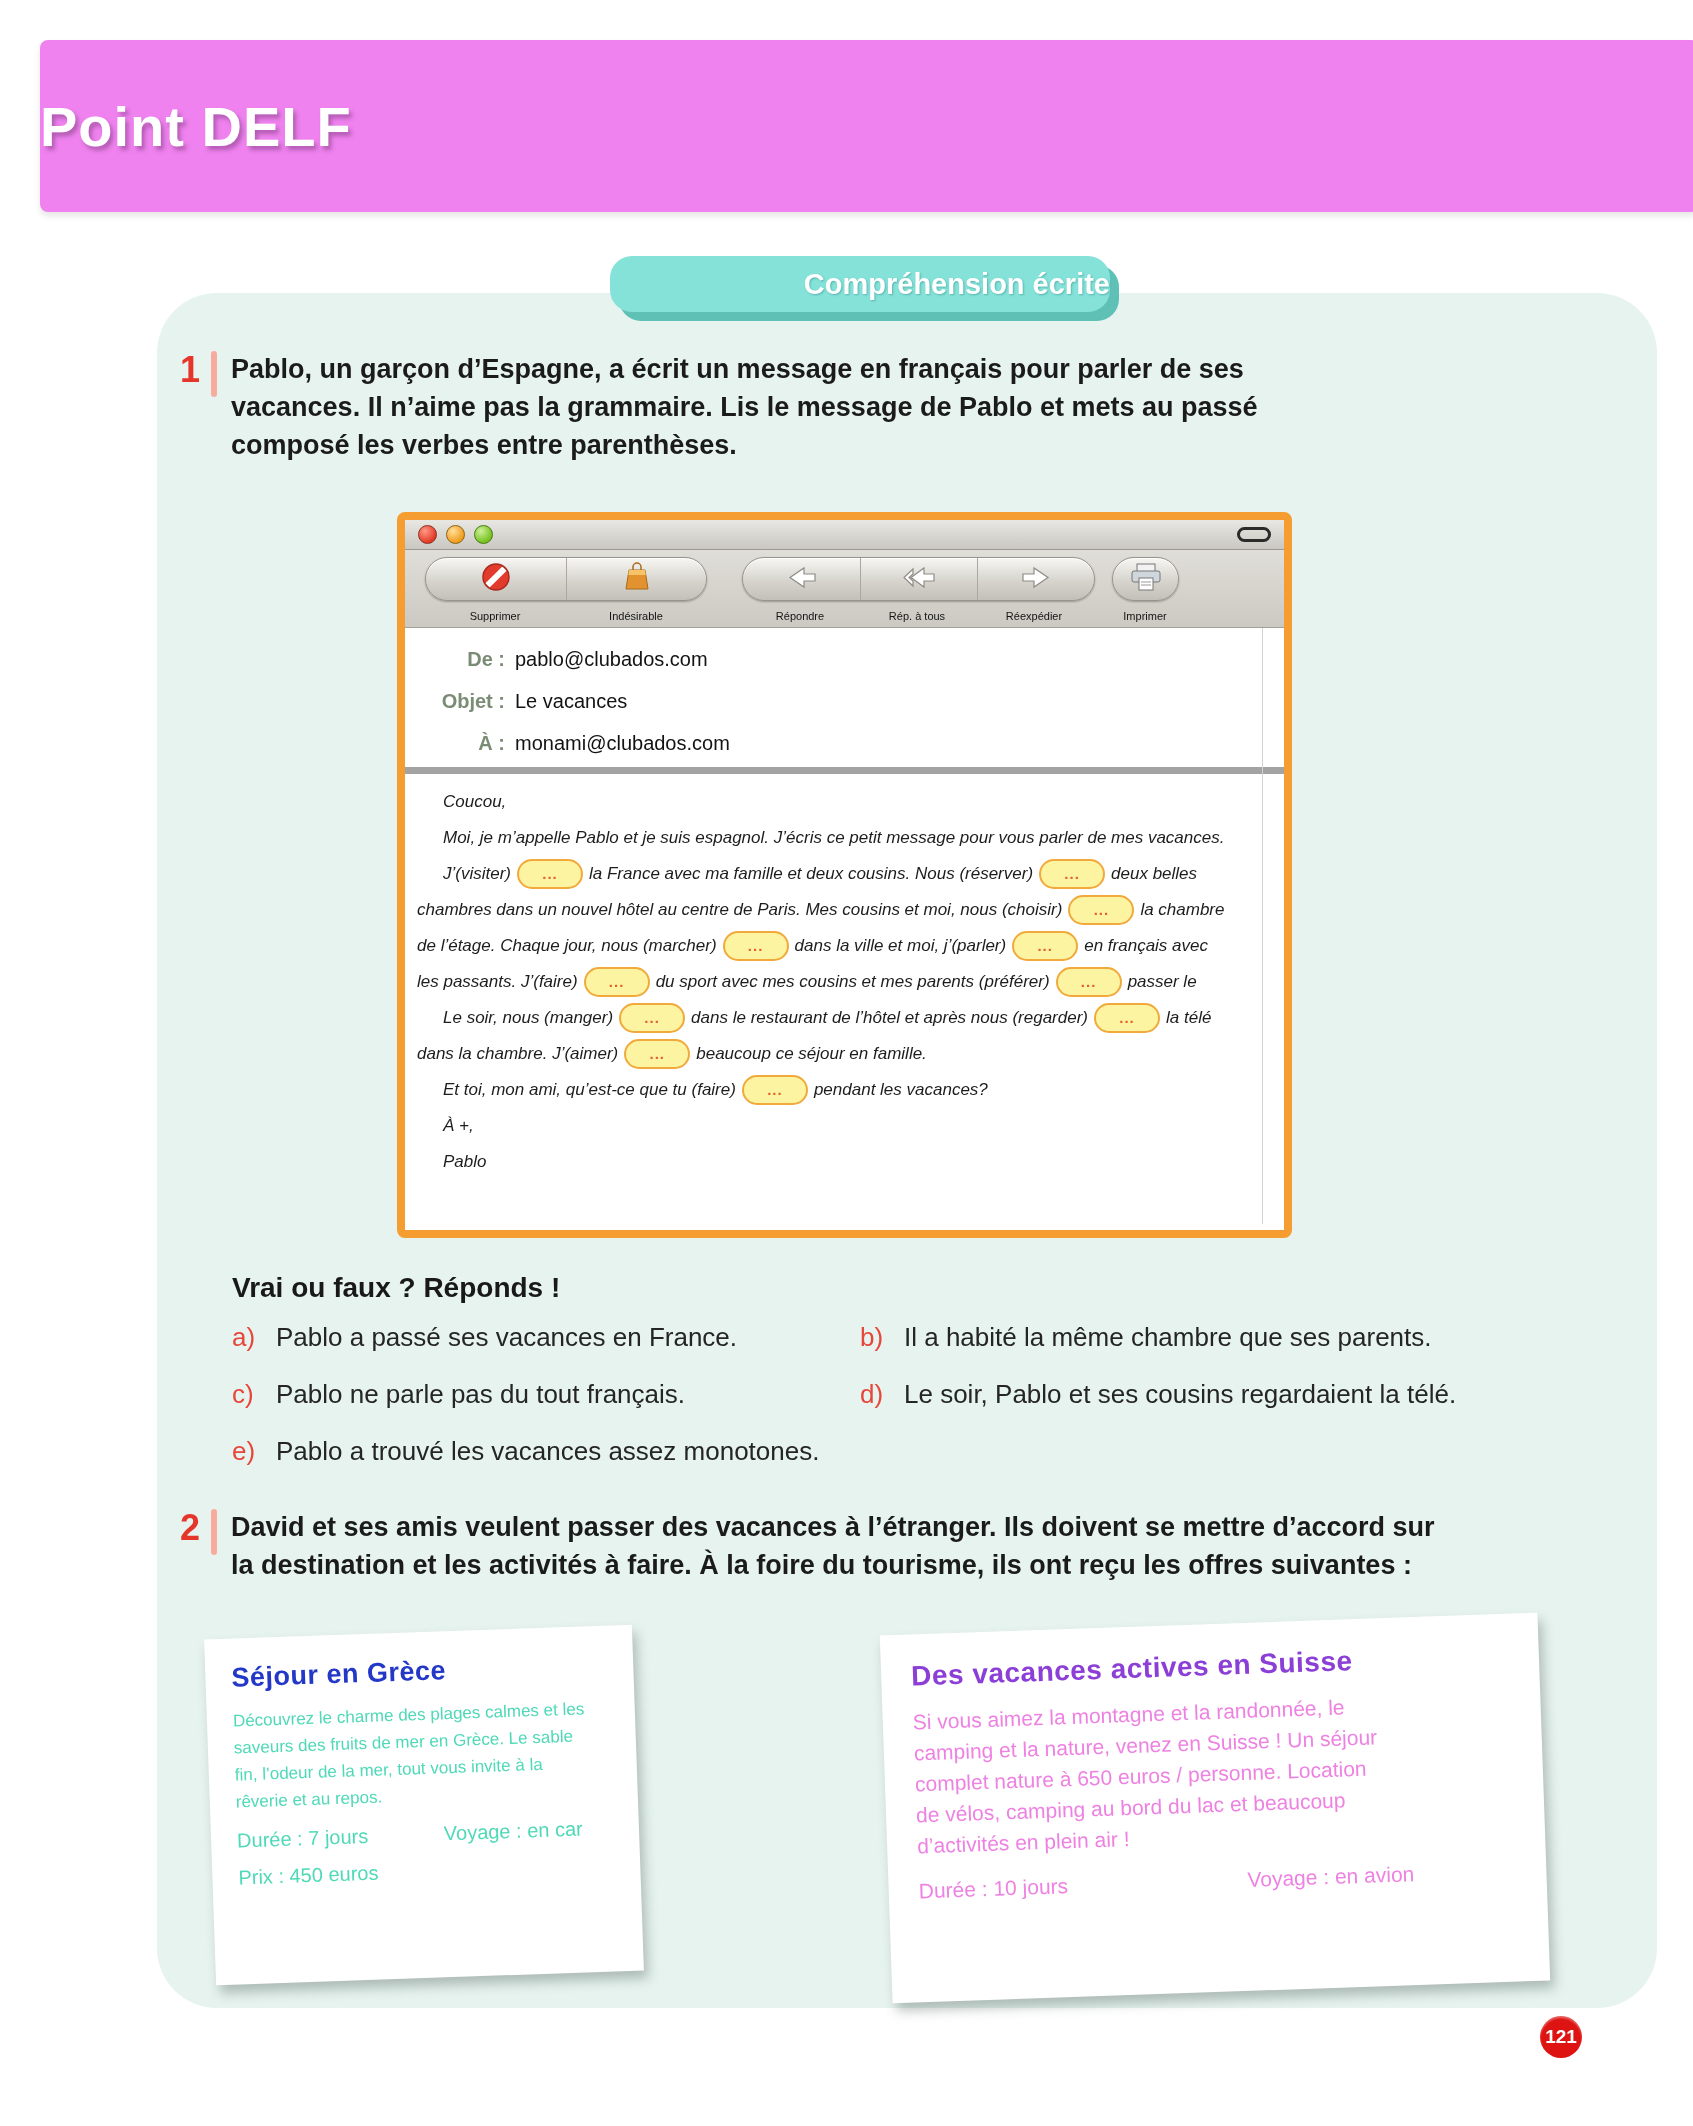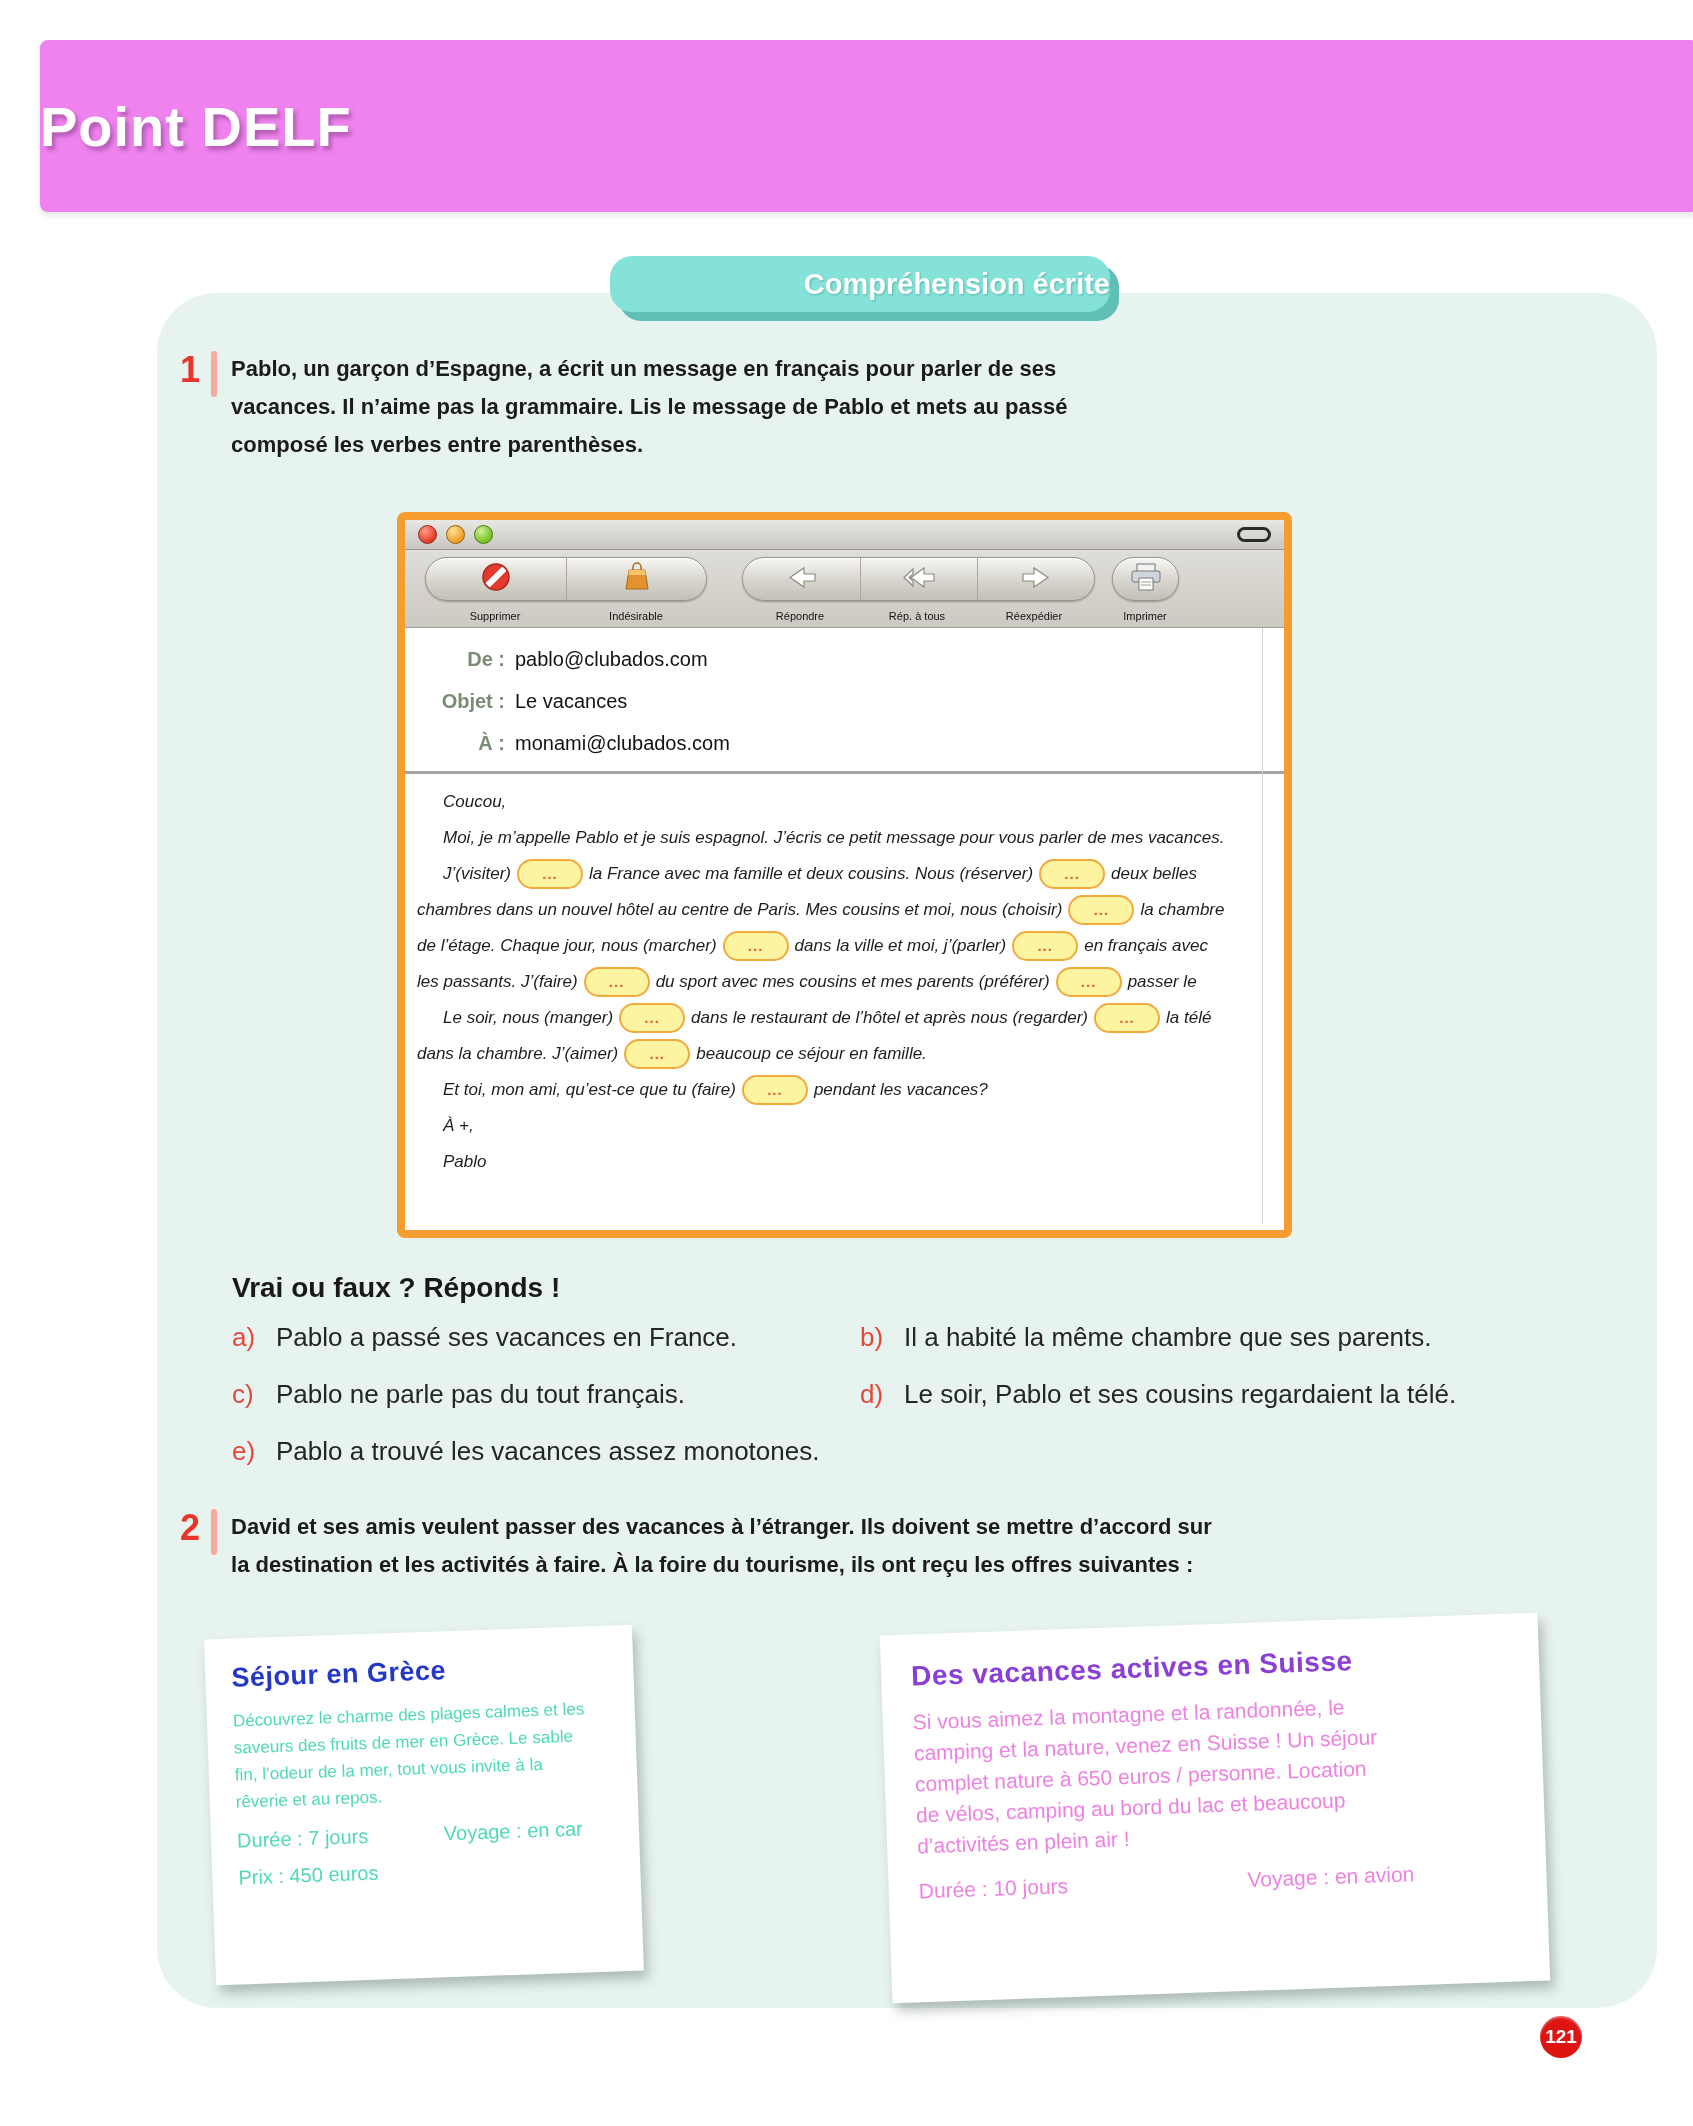--- a/index.html
+++ b/index.html
@@ -29,21 +29,21 @@
     background:var(--badge-teal);border-radius:22px;display:flex;align-items:center;
     justify-content:flex-end;box-shadow:9px 9px 0 var(--badge-shadow);}
   .badge span{color:#fff;font-size:29px;font-weight:bold;text-shadow:1px 1px 2px rgba(60,150,145,.6);}
 
   
   .exercise{position:absolute;display:flex;align-items:flex-start;gap:11px;}
   .ex1{left:180px;top:350px;}
   .ex2{left:180px;top:1508px;}
   .ex-num{color:var(--red-accent);font-size:36px;font-weight:bold;line-height:40px;}
   .ex-bar{width:6px;height:46px;background:var(--red-bar);border-radius:3px;margin-top:1px;}
-  .ex-text{font-size:22px;font-weight:bold;color:#1b1b1b;line-height:38px;
+  .ex-text{font-size:27px;font-weight:bold;color:#1b1b1b;line-height:38px;
     white-space:pre-line;width:1400px;padding-left:3px;}
 
   
   .mail-window{position:absolute;left:397px;top:512px;width:895px;height:726px;
     border:8px solid var(--mail-orange);border-radius:8px;background:#fff;}
   .titlebar{height:30px;display:flex;align-items:center;padding:0 13px;
     background:linear-gradient(#e8e7e3,#c9c7c1);border-bottom:1px solid #9b998f;}
   .light{width:19px;height:19px;border-radius:50%;margin-right:9px;}
   .light.red{background:radial-gradient(circle at 35% 30%,#ff9a86,#e23b26 70%);border:1px solid #8f2a1c;}
   .light.yellow{background:radial-gradient(circle at 35% 30%,#ffe09a,#f09c1e 70%);border:1px solid #8f6210;}
@@ -51,21 +51,21 @@
   .tb-widget{margin-left:auto;width:34px;height:15px;border:3px solid #2b2b2b;border-radius:8px;}
   .toolbar{position:relative;height:78px;background:linear-gradient(#e0ded8,#cbc9c2);
     border-bottom:1px solid #a3a09a;}
   .pgroup{position:absolute;top:7px;height:44px;border:1px solid #96948c;border-radius:22px;
     overflow:hidden;display:flex;background:linear-gradient(#f7f6f3,#d6d4cd 55%,#c2c0b8);
     box-shadow:inset 0 1px 0 #fff,0 1px 2px rgba(0,0,0,.28);}
   .g1{left:20px;} .g2{left:337px;} .g3{left:707px;}
   .pseg{display:flex;align-items:center;justify-content:center;height:100%;}
   .pseg+.pseg{border-left:1px solid #aaa8a0;}
   .tlabel{position:absolute;bottom:5px;transform:translateX(-50%);font-size:11px;color:#141414;white-space:nowrap;}
-  .mail-header{position:relative;height:146px;padding-top:10px;border-bottom:3px solid #a3a3a3;}
+  .mail-header{position:relative;height:146px;padding-top:10px;border-bottom:7px solid #a3a3a3;}
   .frow{display:flex;height:42px;align-items:center;}
   .flabel{width:100px;text-align:right;color:var(--field-label);font-weight:bold;font-size:20px;}
   .fvalue{margin-left:10px;font-size:20px;color:#131313;}
   .scroll-divider{position:absolute;left:857px;top:108px;height:596px;width:1px;background:#d2d2d2;}
   .mail-body{padding:10px 4px 0 12px;}
   .mline{white-space:nowrap;height:36px;display:flex;align-items:center;
     font-style:italic;font-size:17px;color:#1d1d1d;}
   .mline.ind{padding-left:26px;}
   .blank{flex:0 0 auto;width:66px;height:30px;background:var(--blank-fill);
     border:2px solid var(--blank-border);border-radius:15px;margin:0 6px;

